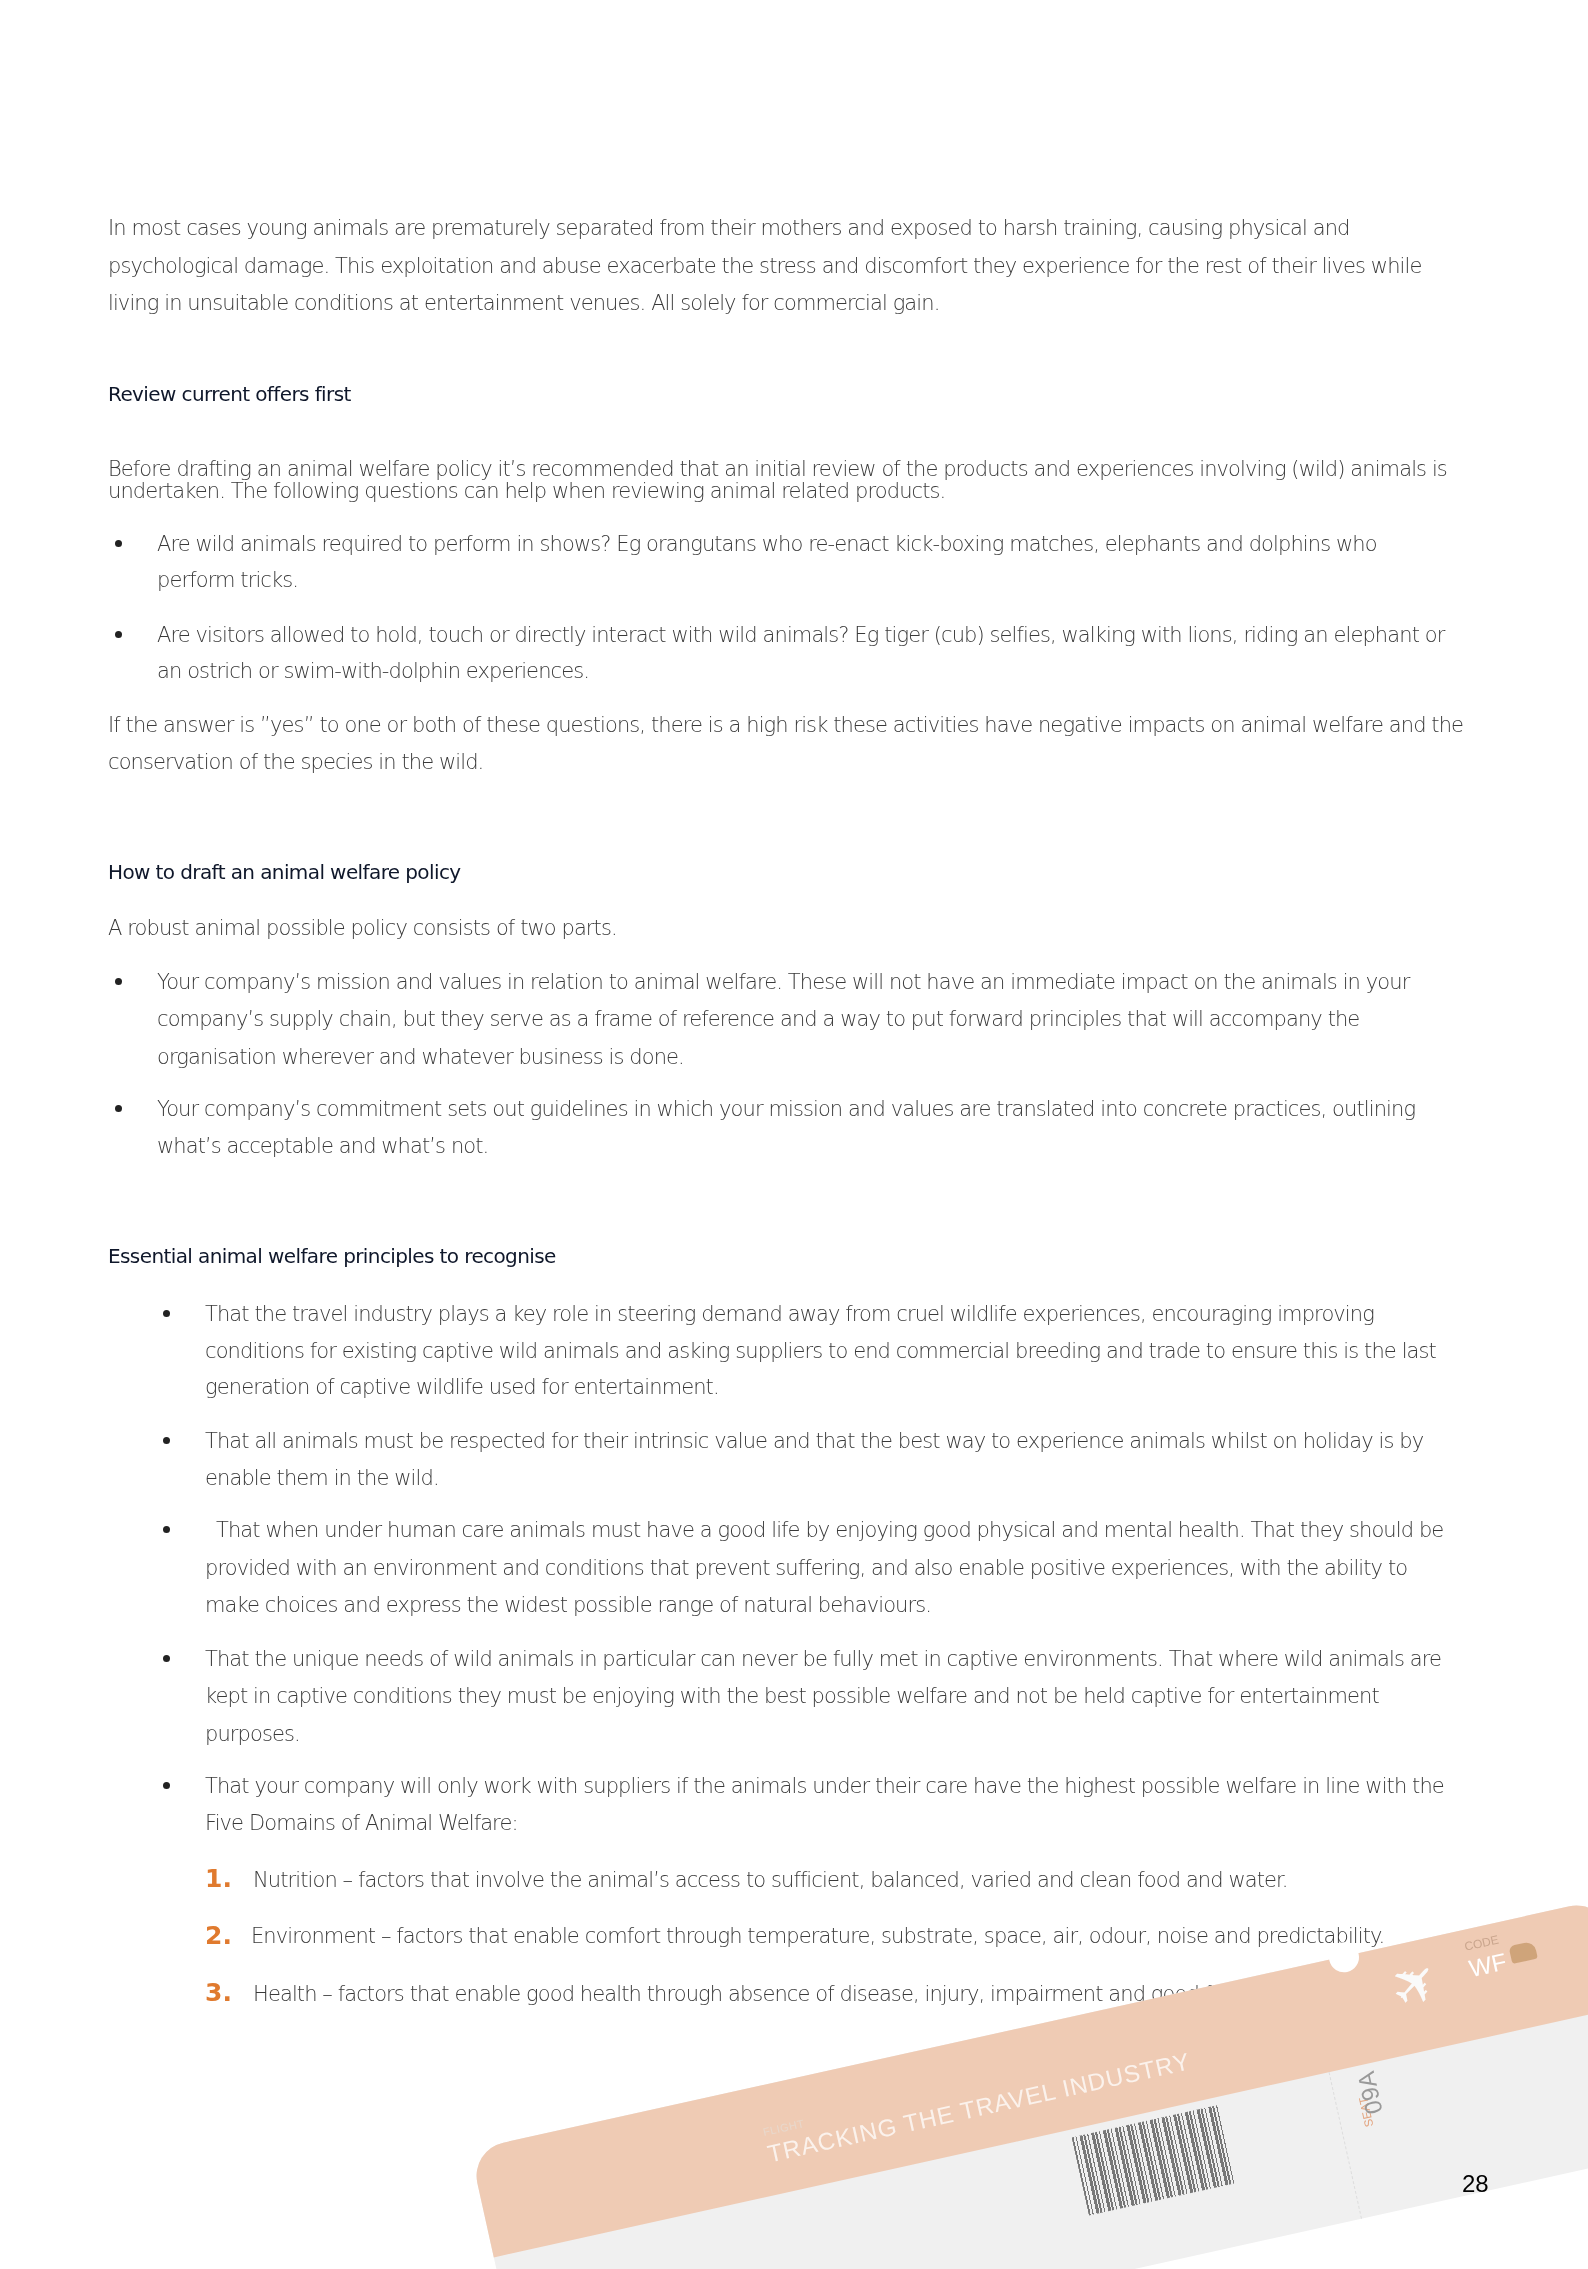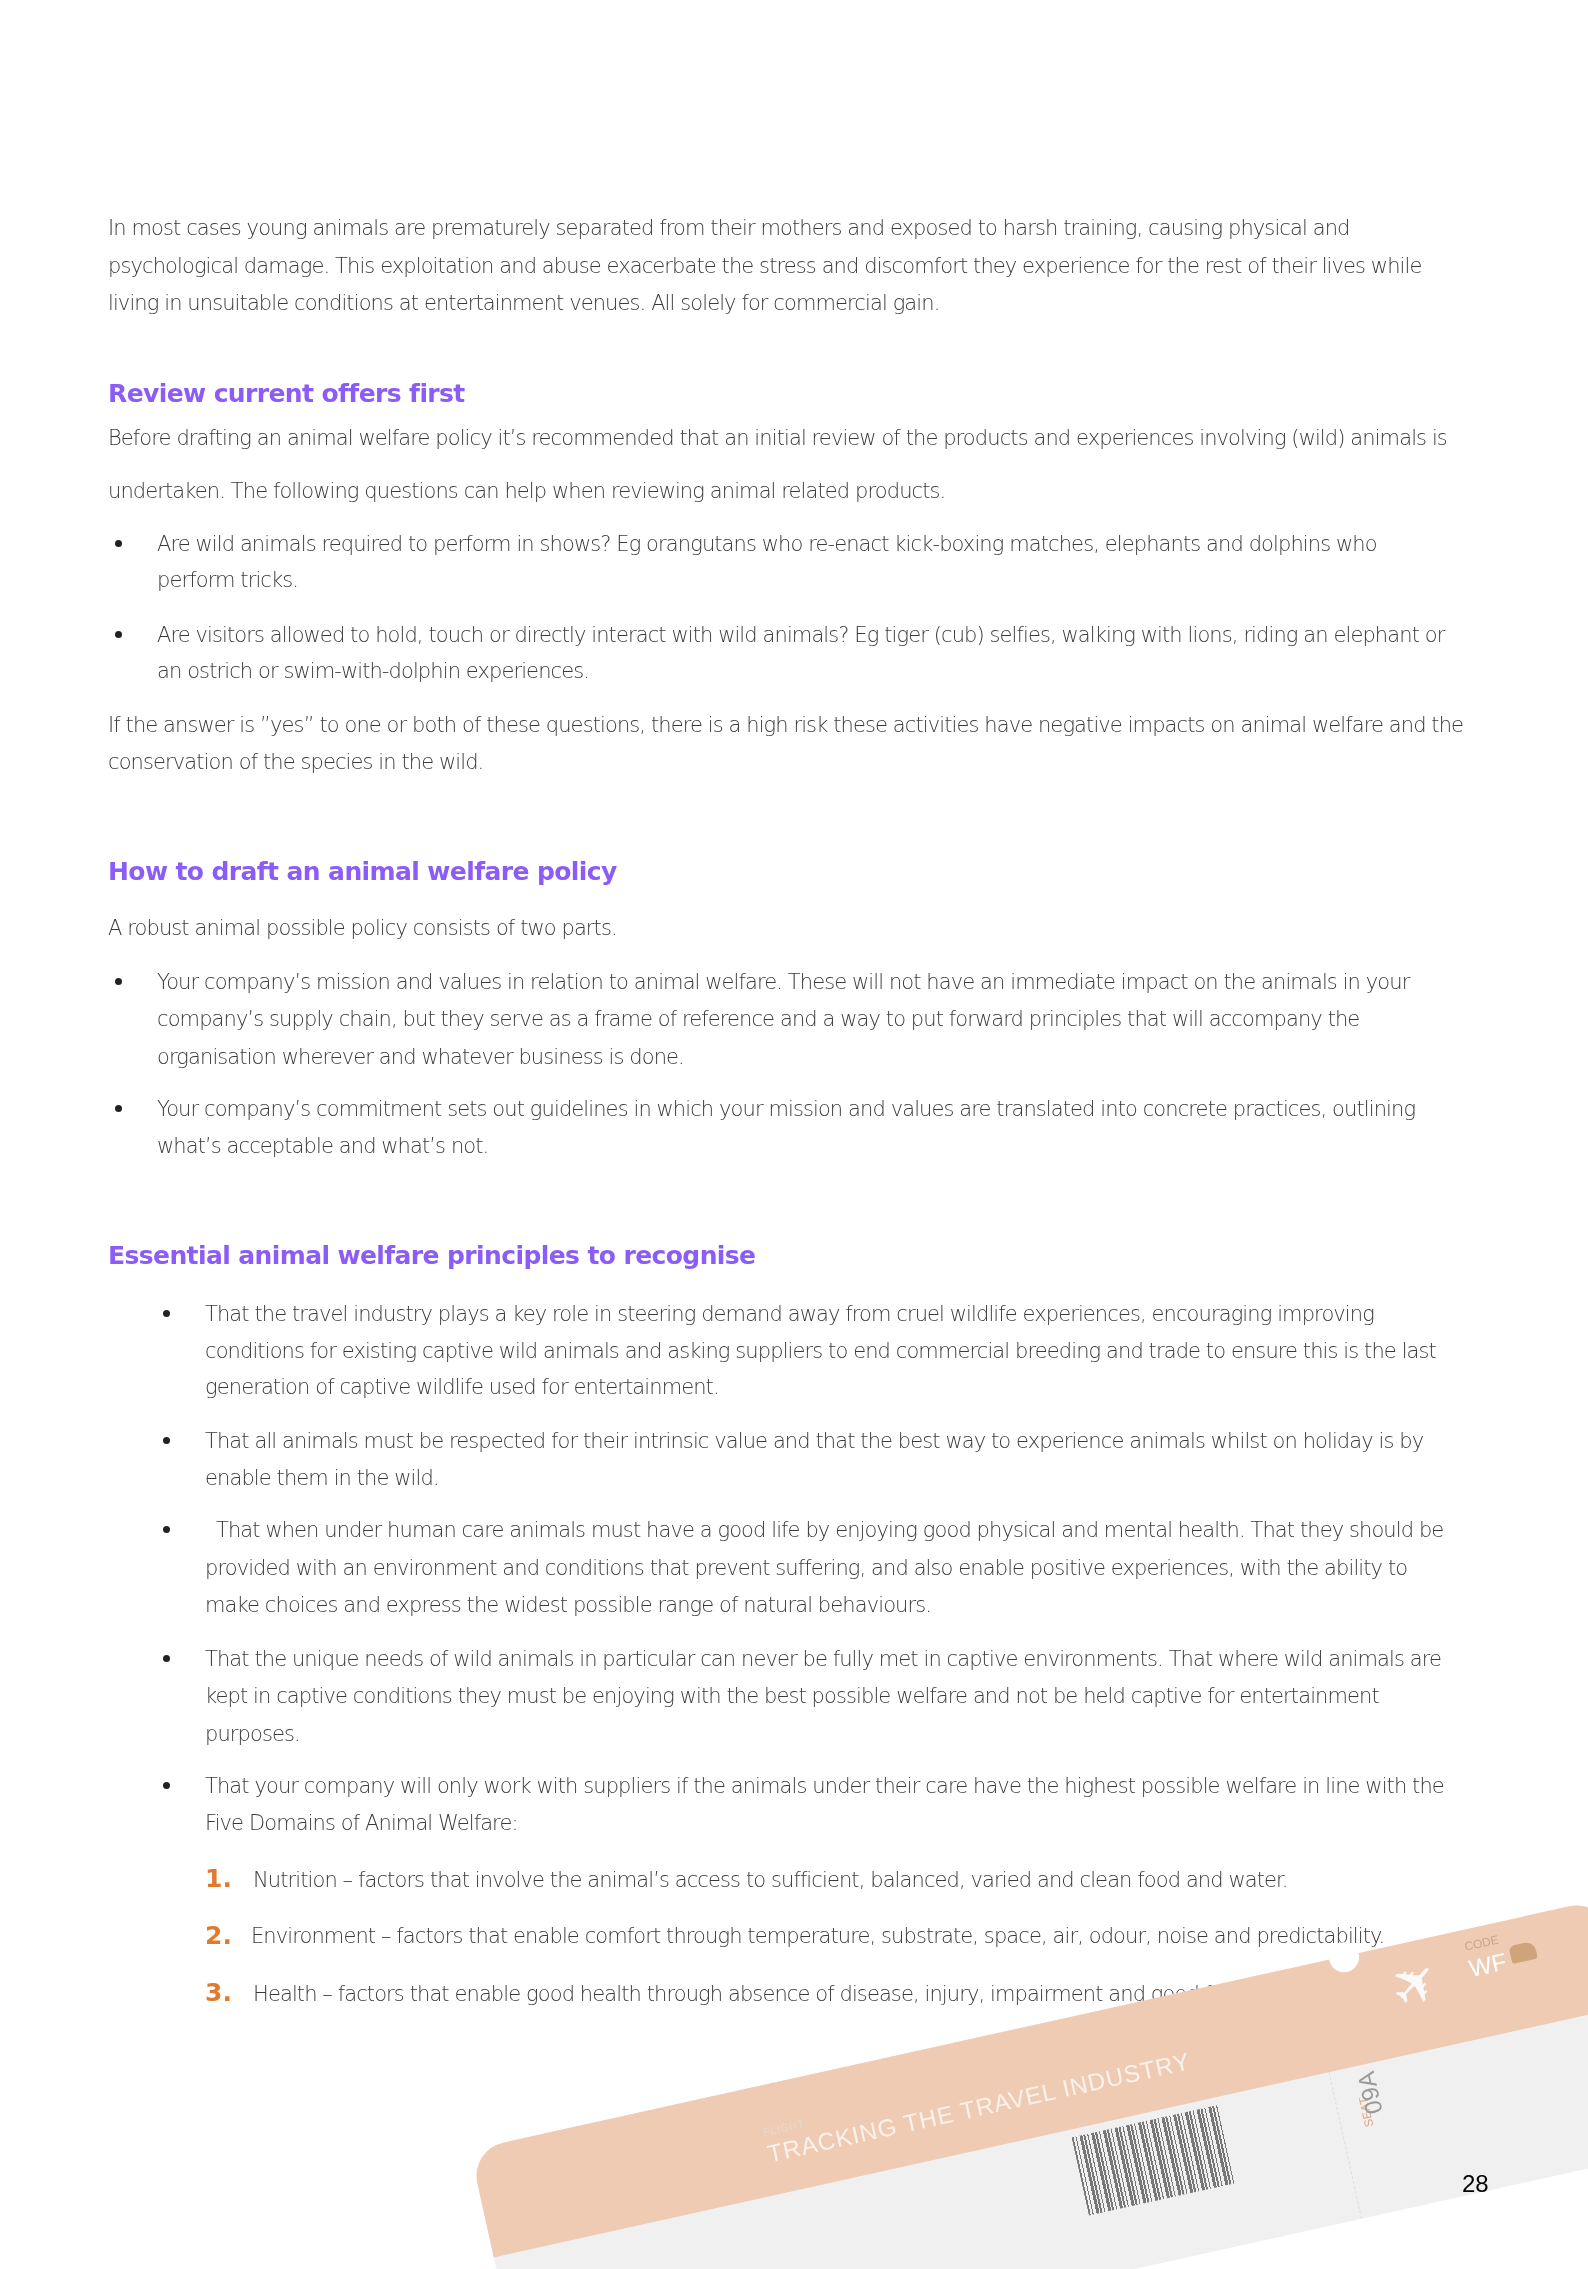--- a/index.html
+++ b/index.html
@@ -1,22 +1,22 @@
 <!DOCTYPE html>
 <html><head>
 <meta charset="utf-8">
 <style>
   html, body { margin: 0; padding: 0; background: #ffffff; }
   body { width: 1588px; height: 2269px; position: relative; overflow: hidden;
          font-family: "DejaVu Sans", "Liberation Sans", sans-serif; color: #333333; }
   .page { position: absolute; left: 0; top: 0; width: 1467px; height: 2269px; }
   .line { position: absolute; white-space: nowrap; font-size: 21px; letter-spacing: -0.9px;
           font-weight: 300; color: #3a3a3a; line-height: 26px; }
-  .h { position: absolute; white-space: nowrap; font-size: 25px; letter-spacing: -0.6px;
-       color: #8b5cf6; line-height: 32px; font-weight: bold; }
+  .h { position: absolute; white-space: nowrap; font-size: 20px; letter-spacing: -0.6px;
+       color: #0f172a; line-height: 32px; }
   .bullet { position: absolute; width: 7px; height: 7px; border-radius: 50%; background: #222; }
   .num { position: absolute; font-size: 25px; font-weight: bold; color: #e07a2e; line-height: 30px; }
   .pagenum { position: absolute; left: 1462px; top: 2170px; font-size: 24px; color: #000;
              font-family: "Liberation Sans", sans-serif; z-index: 5; }
 
   
   .ticket { position: absolute; left: 470px; top: 2150px; width: 1160px; height: 260px;
             transform: rotate(-12.5deg); transform-origin: 0 0; z-index: 1; }
   .ticket-body { position: absolute; left: 0; top: 0; width: 100%; height: 100%;
                  background: #f0f0f0; border-radius: 34px; }
@@ -41,21 +41,21 @@
 <div class="page">
 
   <div>
     <div class="line" style="left:108px;top:215px">In most cases young animals are prematurely separated from their mothers and exposed to harsh training, causing physical and</div>
     <div class="line" style="left:108px;top:253px">psychological damage. This exploitation and abuse exacerbate the stress and discomfort they experience for the rest of their lives while</div>
     <div class="line" style="left:108px;top:290px">living in unsuitable conditions at entertainment venues. All solely for commercial gain.</div>
   </div>
 
   <div>
     <div class="h" style="left:108px;top:378px">Review current offers first</div>
-    <div class="line" style="left:108px;top:425px">Before drafting an animal welfare policy it’s recommended that an initial review of the products and experiences involving (wild) animals is</div>
+    <div class="line" style="left:108px;top:456px">Before drafting an animal welfare policy it’s recommended that an initial review of the products and experiences involving (wild) animals is</div>
     <div class="line" style="left:108px;top:478px">undertaken. The following questions can help when reviewing animal related products.</div>
 
     <div>
       <span class="bullet" style="left:115px;top:540px"></span>
       <div class="line" style="left:157px;top:531px">Are wild animals required to perform in shows? Eg orangutans who re-enact kick-boxing matches, elephants and dolphins who</div>
       <div class="line" style="left:157px;top:567px">perform tricks.</div>
     </div>
     <div>
       <span class="bullet" style="left:115px;top:631px"></span>
       <div class="line" style="left:157px;top:622px">Are visitors allowed to hold, touch or directly interact with wild animals? Eg tiger (cub) selfies, walking with lions, riding an elephant or</div>

